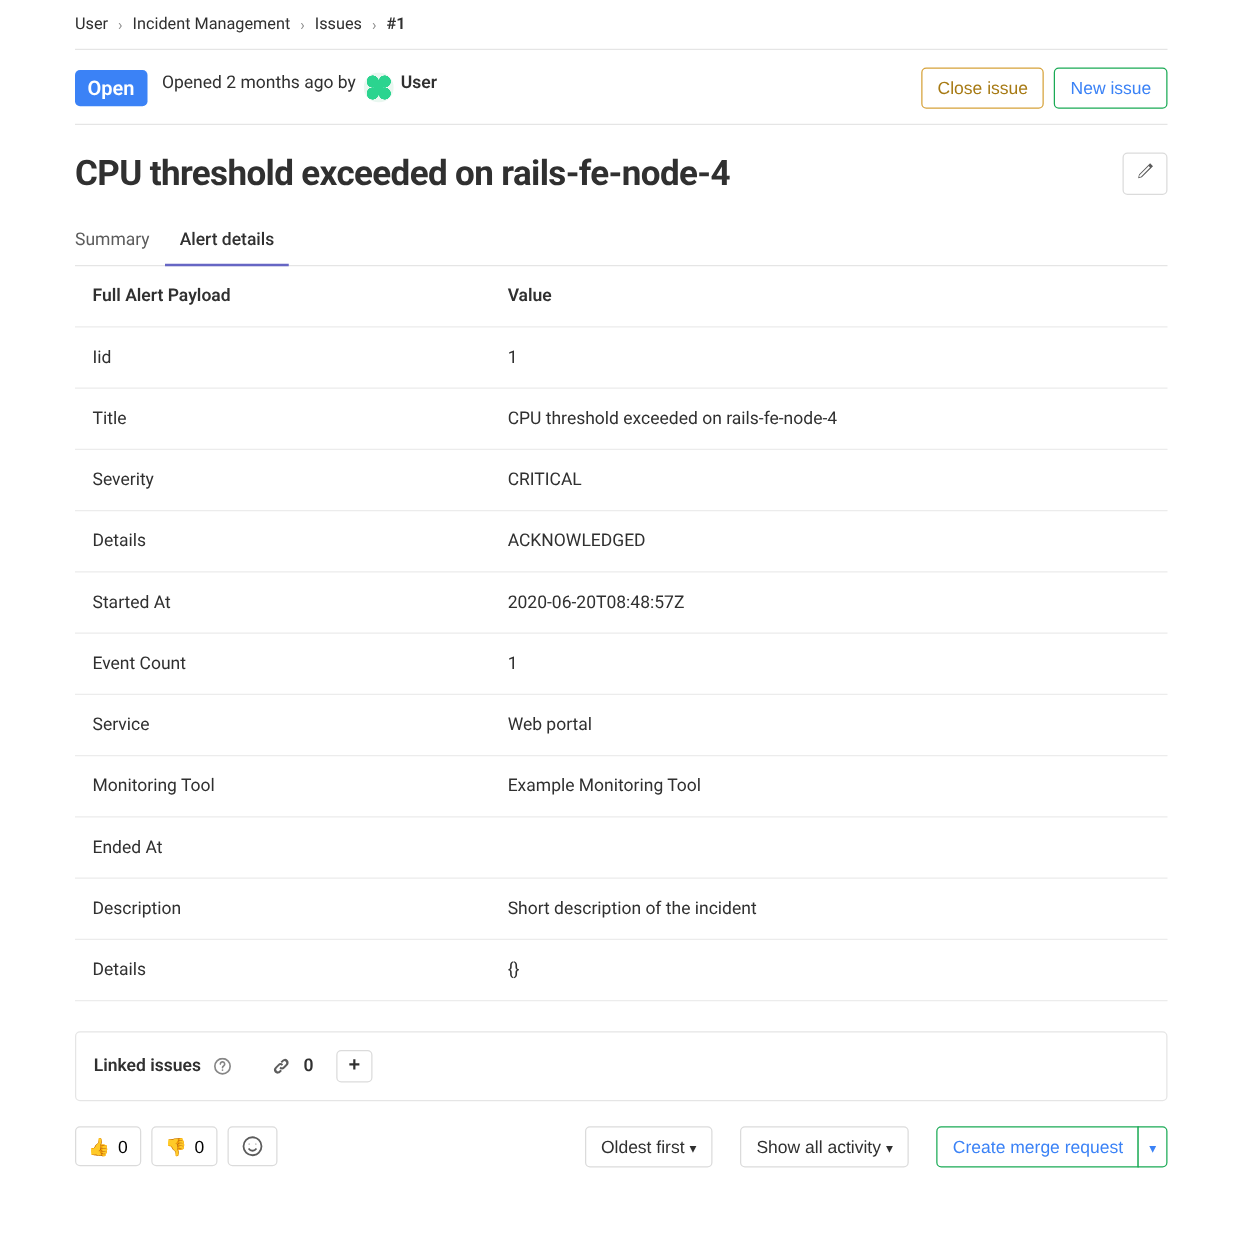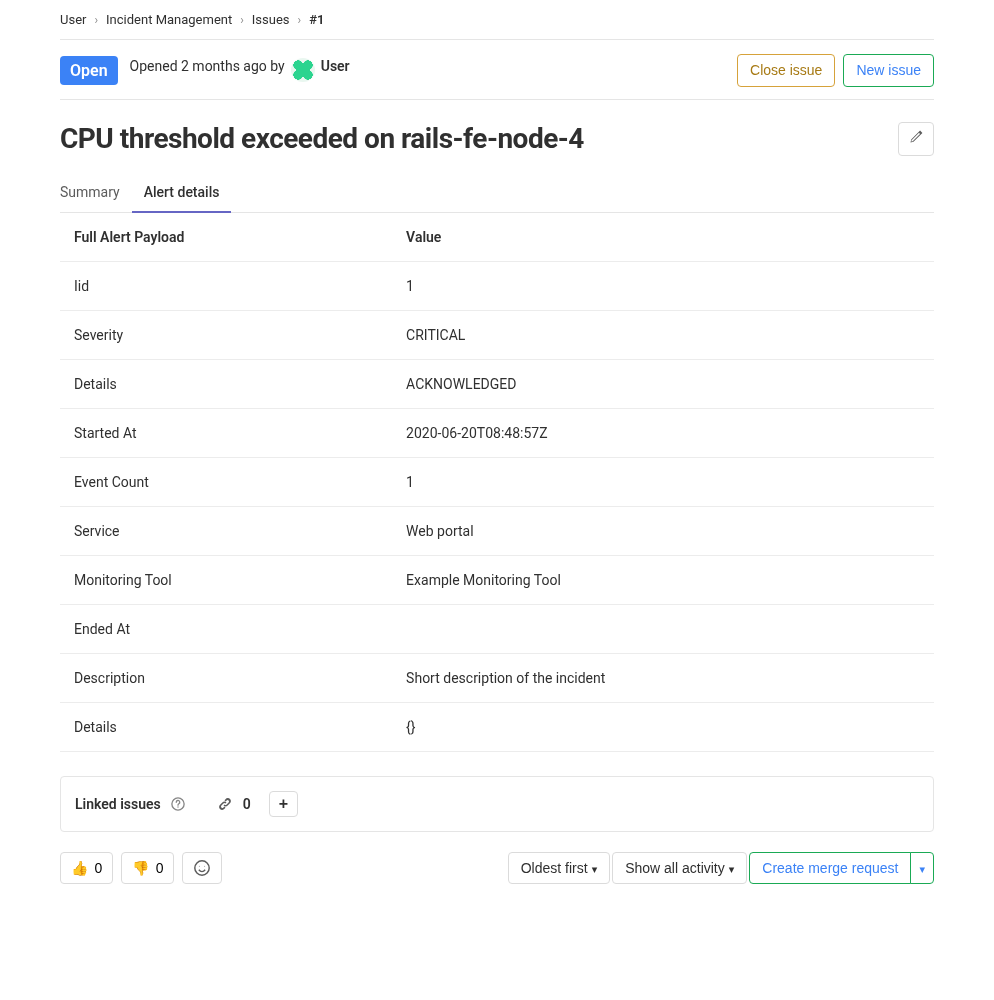--- a/index.html
+++ b/index.html
@@ -90,21 +90,21 @@
   .footer-row {
     display: flex; align-items: center; justify-content: space-between;
     margin-top: 20px; gap: 12px;
   }
   .react-group { display: flex; gap: 8px; }
   .react-btn {
     border: 1px solid #dbdbdb; border-radius: 4px;
     padding: 6px 10px; display: flex; align-items: center; gap: 6px;
     cursor: pointer; font-size: 14px; background:#fff;
   }
-  .footer-actions { display: flex; gap: 2px; align-items:center; }
+  .footer-actions { display: flex; gap: 22px; align-items:center; }
   .btn-group { display: flex; }
   .btn-group .btn:first-child { border-top-right-radius:0; border-bottom-right-radius:0; }
   .btn-group .btn:last-child { border-top-left-radius:0; border-bottom-left-radius:0; margin-left:-1px; padding:7px 8px;}
   .chev { font-size: 11px; margin-left: 4px; }
   svg.pencil { width:16px; height:16px; fill:#5c5c5c; }
   svg.link { width:16px; height:16px; fill:#5c5c5c; }
   svg.question { width:14px; height:14px; fill:#868686; }
   svg.smile { width:18px; height:18px; fill:none; stroke:#5c5c5c; stroke-width:1.6; }
 </style>
 </head>
@@ -159,20 +159,24 @@
     <thead>
       <tr>
         <th class="key-col">Full Alert Payload</th>
         <th>Value</th>
       </tr>
     </thead>
     <tbody id="payload-body">
         <tr>
           <td class="key-col">Iid</td>
           <td>1</td>
+        </tr>
+        <tr>
+          <td class="key-col">Title</td>
+          <td>CPU threshold exceeded on rails-fe-node-4</td>
         </tr>
         <tr>
           <td class="key-col">Severity</td>
           <td>CRITICAL</td>
         </tr>
         <tr>
           <td class="key-col">Details</td>
           <td>ACKNOWLEDGED</td>
         </tr>
         <tr>

